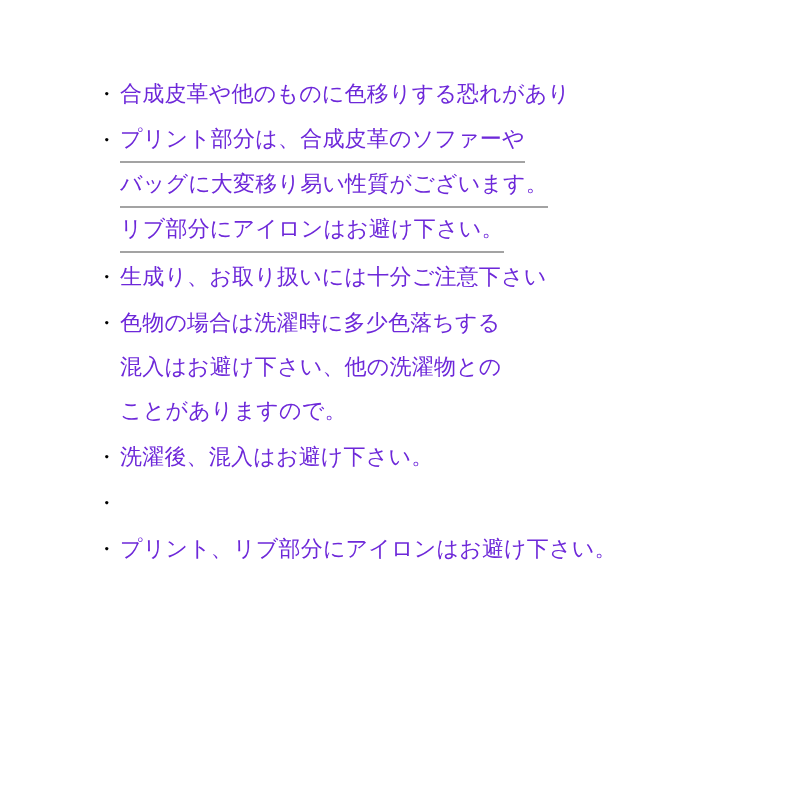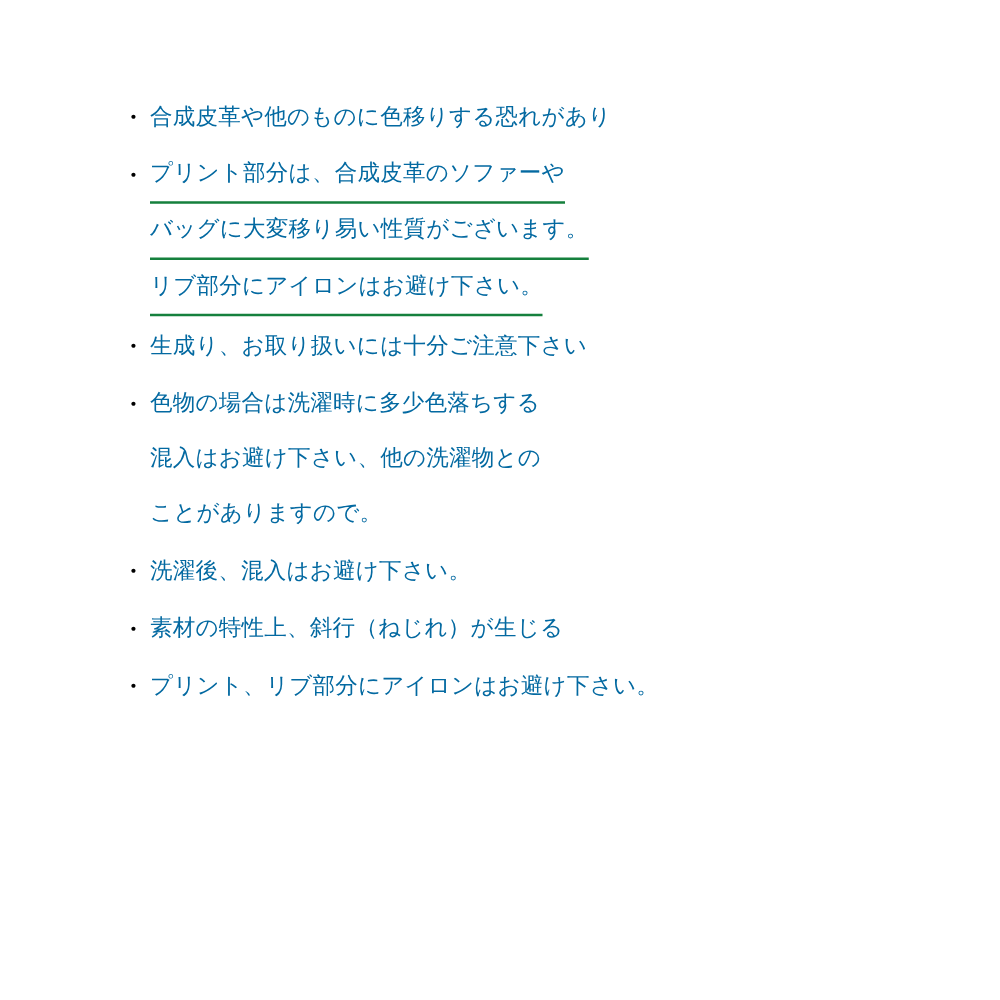--- a/index.html
+++ b/index.html
@@ -36,29 +36,29 @@
     width: 24px;
     font-size: 21px;
     line-height: 44px;
     text-align: left;
     color: #000;
   }
   .lines {
     flex: 1 1 auto;
   }
   .line {
-    font-size: 18px;
+    font-size: 22px;
     line-height: 44px;
     letter-spacing: 0.2px;
     white-space: nowrap;
-    color: #0369a1;
+    color: #6d28d9;
   }
   .line.underlined {
     display: inline-block;
-    border-bottom: 2px solid #15803d;
+    border-bottom: 2px solid #a3a3a3;
     padding-bottom: 1px;
     line-height: 42px;
   }
   .line-wrap {
     display: block;
   }
 </style>
 </head>
 <body>
 
@@ -94,21 +94,20 @@
       </li>
       <li class="notice-item">
         <span class="bullet">・</span>
         <div class="lines">
           <span class="line-wrap"><span class="line">洗濯後、混入はお避け下さい。</span></span>
         </div>
       </li>
       <li class="notice-item">
         <span class="bullet">・</span>
         <div class="lines">
-          <span class="line-wrap"><span class="line">素材の特性上、斜行（ねじれ）が生じる</span></span>
         </div>
       </li>
       <li class="notice-item">
         <span class="bullet">・</span>
         <div class="lines">
           <span class="line-wrap"><span class="line">プリント、リブ部分にアイロンはお避け下さい。</span></span>
         </div>
       </li>
     </ul>
 </div>

